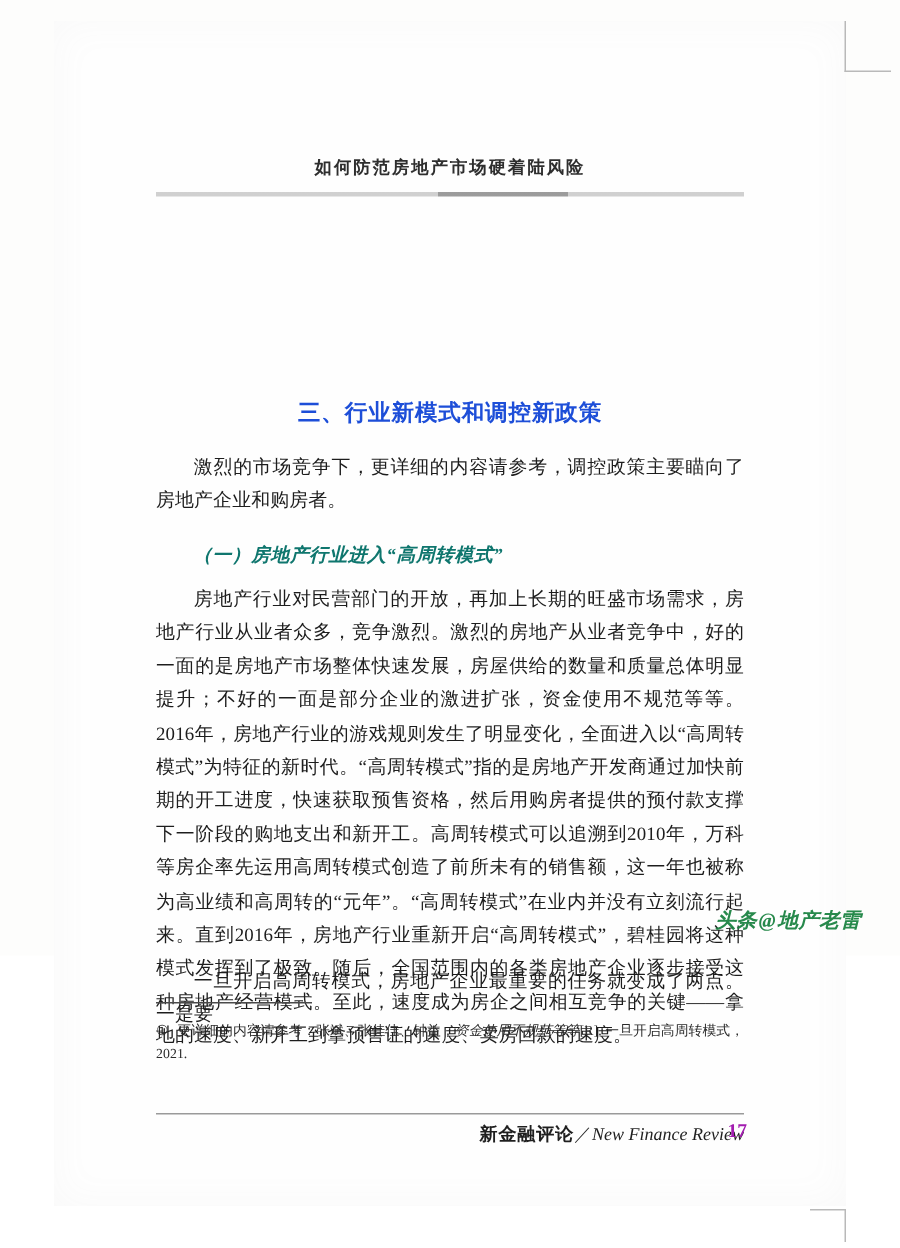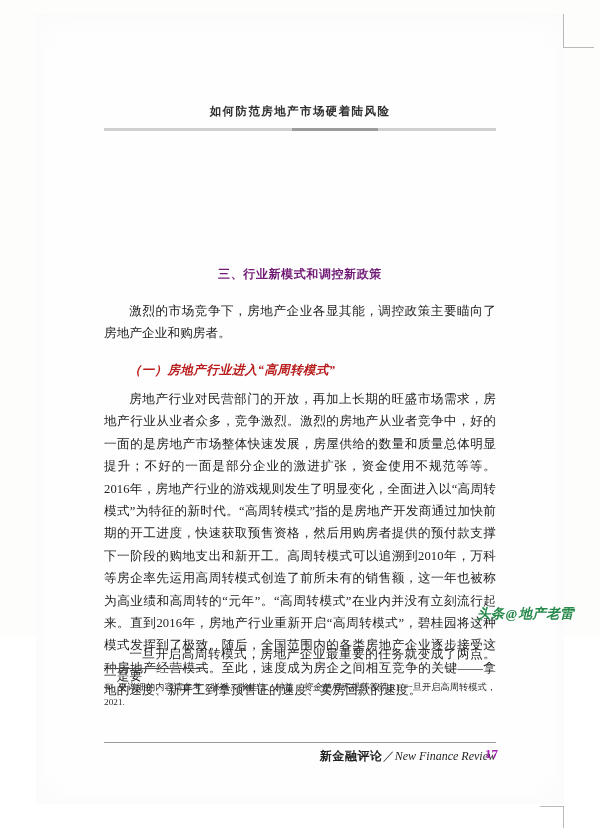--- a/index.html
+++ b/index.html
@@ -84,37 +84,37 @@
   .indent2 {
     text-indent: 2em;
   }
 
   
   .section-heading {
     position: absolute;
     left: 104px;
     width: 392px;
     text-align: center;
-    font-size: 12px;
+    font-size: 15px;
     font-weight: bold;
     letter-spacing: 0.6px;
-    color: #701a75;
+    color: #1d4ed8;
   }
 
   
   .subsection-heading {
     position: absolute;
     left: 104px;
     width: 392px;
     font-size: 12.4px;
     font-weight: bold;
     font-style: italic;
     text-indent: 2em;
     letter-spacing: 0.5px;
-    color: #b91c1c;
+    color: #0f766e;
   }
 
   
   .footnote-rule {
     position: absolute;
     left: 104px;
     top: 668px;
     width: 104px;
     height: 1px;
     background: #4a4a4a;
@@ -199,21 +199,21 @@
   <div class="crop-h" style="left:563px; top:47px; width:31px;"></div>
   <div class="crop-v" style="left:563px; top:806px; height:22px;"></div>
   <div class="crop-h" style="left:540px; top:806px; width:24px;"></div>
 
   <div class="runhead">如何防范房地产市场硬着陆风险</div>
   <div class="runhead-rule"></div>
 
 
   <div class="section-heading" style="top:266px;">三、行业新模式和调控新政策</div>
 
-  <div class="body-block indent2" style="top:300px;">激烈的市场竞争下，房地产企业各显其能，调控政策主要瞄向了房地产企业和购房者。</div>
+  <div class="body-block indent2" style="top:300px;">激烈的市场竞争下，更详细的内容请参考，调控政策主要瞄向了房地产企业和购房者。</div>
 
   <div class="subsection-heading" style="top:362px;">（一）房地产行业进入“高周转模式”</div>
 
   <div class="body-block indent2" style="top:388px;">房地产行业对民营部门的开放，再加上长期的旺盛市场需求，房地产行业从业者众多，竞争激烈。激烈的房地产从业者竞争中，好的一面的是房地产市场整体快速发展，房屋供给的数量和质量总体明显提升；不好的一面是部分企业的激进扩张，资金使用不规范等等。2016年，房地产行业的游戏规则发生了明显变化，全面进入以“高周转模式”为特征的新时代。“高周转模式”指的是房地产开发商通过加快前期的开工进度，快速获取预售资格，然后用购房者提供的预付款支撑下一阶段的购地支出和新开工。高周转模式可以追溯到2010年，万科等房企率先运用高周转模式创造了前所未有的销售额，这一年也被称为高业绩和高周转的“元年”。“高周转模式”在业内并没有立刻流行起来。直到2016年，房地产行业重新开启“高周转模式”，碧桂园将这种模式发挥到了极致。随后，全国范围内的各类房地产企业逐步接受这种房地产经营模式。至此，速度成为房企之间相互竞争的关键——拿地的速度、新开工到拿预售证的速度、卖房回款的速度。</div>
 
   <div class="body-block indent2" style="top:603px;margin-top:40px;">一旦开启高周转模式，房地产企业最重要的任务就变成了两点。一是要</div>
 
   <div class="footnote-rule"></div>
   <div class="footnote">
     <span class="fn-marker">①</span><span>更详细的内容请参考：张斌、张佳佳、钟益，</span><span class="fn-title">资金使用不规范等等</span><span>[R]. 一旦开启高周转模式，</span><span>2021.</span>

